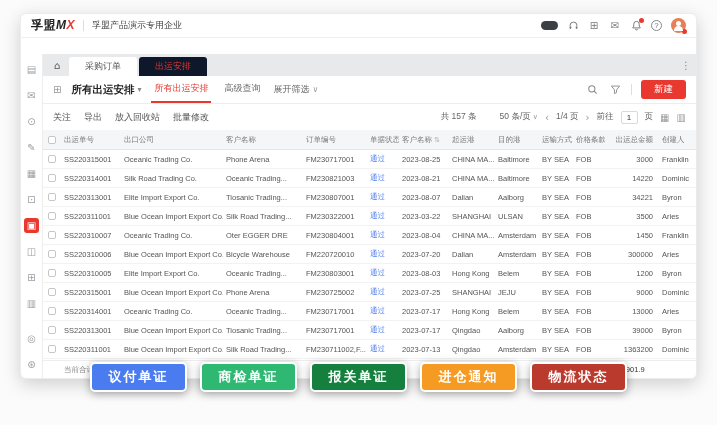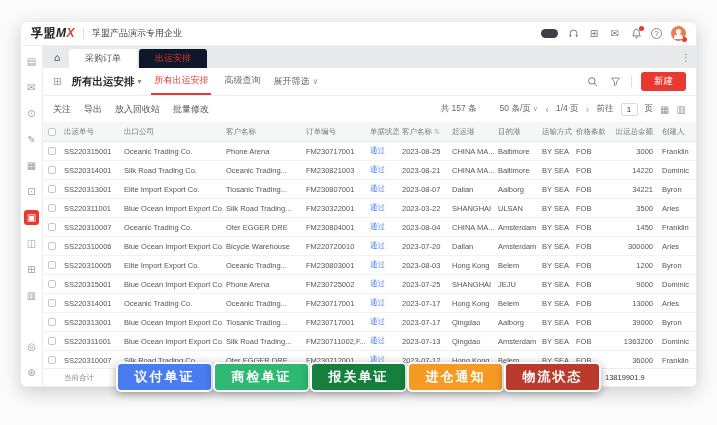--- a/index.html
+++ b/index.html
@@ -1,21 +1,21 @@
 <!DOCTYPE html>
 <html><head>
 <meta charset="utf-8">
 <style>
   :root{ --accent:#e8382f; }
   *{box-sizing:border-box; margin:0; padding:0;}
   body{font-family:"Liberation Sans","DejaVu Sans",sans-serif; background:#fbfbfc;}
   .page{position:relative; width:717px; height:425px; overflow:hidden; background:#fbfbfc;}
-  .window{position:absolute; left:20px; top:21px; width:677px; height:366px; background:#fff;
+  .window{position:absolute; left:20px; top:13px; width:677px; height:366px; background:#fff;
           border-radius:6px; box-shadow:0 5px 18px rgba(0,0,0,.18); overflow:hidden;
-          display:flex; flex-direction:column; border:1px solid #ececec;}
+          display:flex; flex-direction:column; border:1px solid #ececec;gap:16px;}
   
   .topbar{height:24px; display:flex; align-items:center; padding:0 10px; gap:8px; border-bottom:1px solid #efefef; flex:0 0 auto;}
   .logo{font-size:12px; font-weight:bold; letter-spacing:.5px; white-space:nowrap;}
   .logo-cn{color:#222;}
   .logo-m{color:#222; font-style:italic;}
   .logo-x{color:var(--accent); font-style:italic;}
   .vdiv{width:1px; height:11px; background:#ddd; display:inline-block;}
   .company{font-size:9px; color:#444;}
   .tb-right{margin-left:auto; display:flex; align-items:center; gap:9px;}
   .pill{width:17px; height:9px; border-radius:5px; background:#3b4047; display:inline-block;}
@@ -74,21 +74,21 @@
   .tr{height:19px; border-bottom:1px solid #f2f2f3; cursor:pointer;}
   .td{font-size:7.5px; color:#555; padding:0 3px; white-space:nowrap; overflow:hidden;}
   .td.status{color:#4a7af0; cursor:pointer;}
   .num{text-align:right; padding-right:6px;}
   .cbc{display:flex; justify-content:center;}
   .checkbox{width:8px; height:8px; border:1px solid #c6c6c6; border-radius:2px; background:#fff; display:inline-block; cursor:pointer;}
   .tfoot{height:18px; border-top:1px solid #eee; flex:0 0 auto; background:#fff;}
   .tf-label{grid-column:2/6; font-size:7.5px; color:#888; padding:0 3px;}
   .tf-total{grid-column:12/13; font-size:7.5px; color:#333;}
   
-  .overlay{position:absolute; left:0; right:0; top:362px; display:flex; justify-content:center; z-index:10;}
+  .overlay{position:absolute; left:0; right:0; top:362px; display:flex; justify-content:center; gap:13px; z-index:10;}
   .ov-btn{min-width:97px; height:30px; display:flex; align-items:center; justify-content:center; color:#fff;
           font-size:13px; font-weight:bold; letter-spacing:2px; border-radius:5px; border:2px solid #fff;
           box-shadow:0 2px 8px rgba(0,0,0,.35); cursor:pointer; white-space:nowrap;}
 </style>
 </head>
 <body>
 
 <div class="page">
   <div class="window">
 

